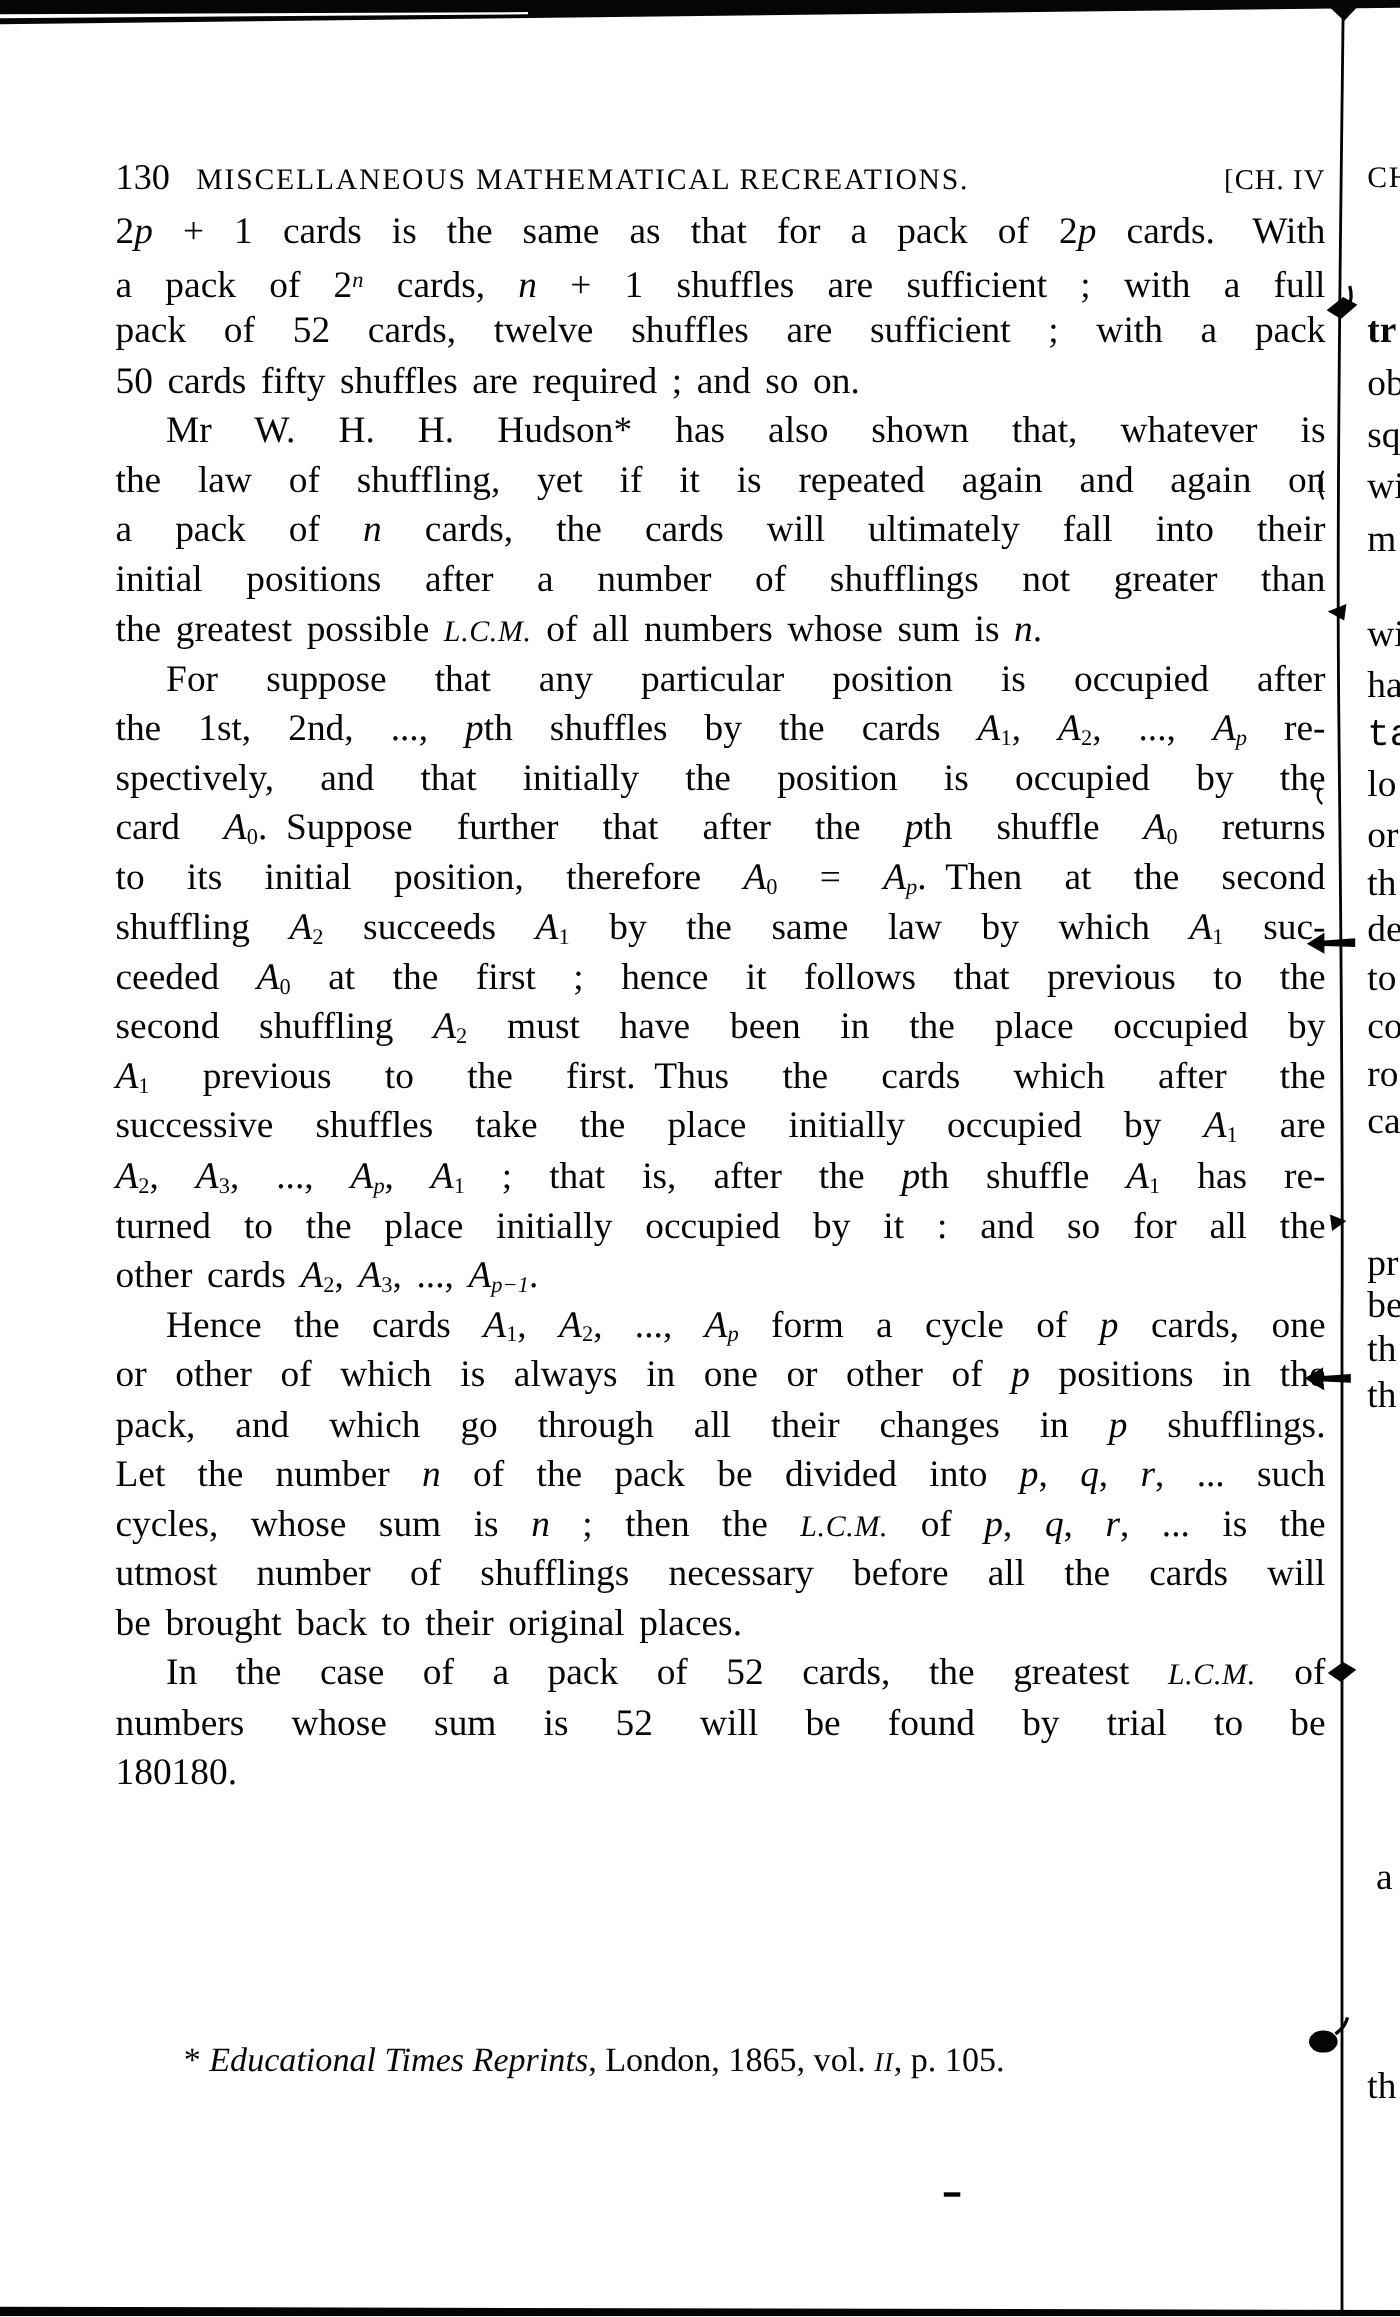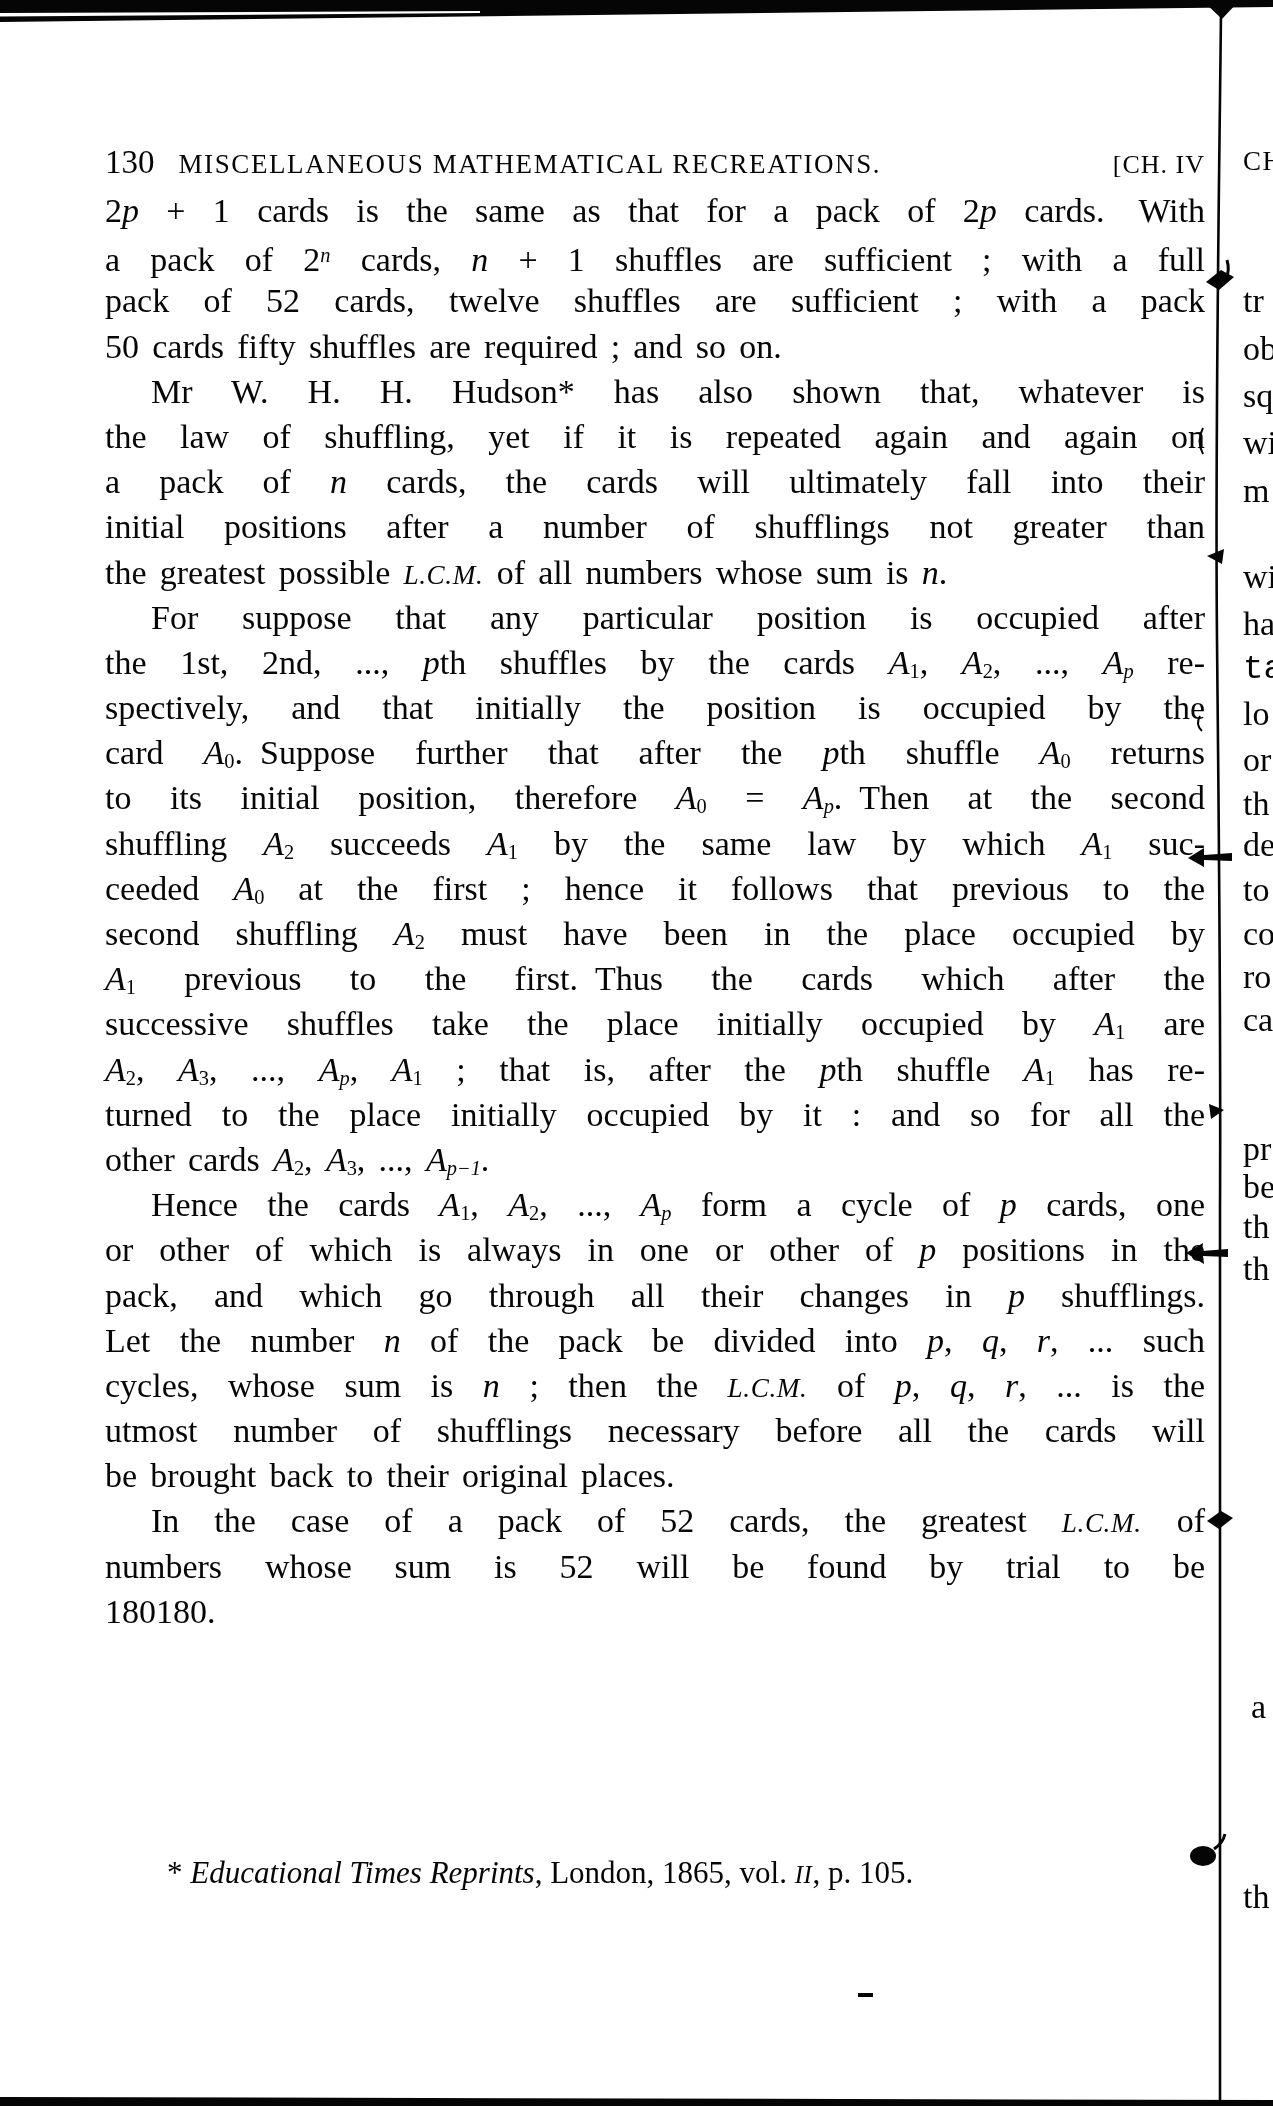--- a/index.html
+++ b/index.html
@@ -78,21 +78,21 @@
       <div class="line last"><span>be brought back to their original places.</span></div>
       <div class="line jst ind"><span>In the case of a pack of 52 cards, the greatest </span><span class="sc">L.C.M.</span><span> of</span></div>
       <div class="line jst"><span>numbers whose sum is 52 will be found by trial to be</span></div>
       <div class="line last"><span>180180.</span></div>
     </div>
 
   <div id="footnote"><span>* </span><span class="it">Educational Times Reprints</span><span>, London, 1865, vol. </span><span class="sc">II</span><span>, p. 105.</span></div>
 
   <div id="edge-strip">
       <span class="frag hdr" style="top: 148px;">CH</span>
-      <span class="frag" style="top: 284px;">tr</span>
+      <span class="frag" style="top: 284px; font-weight: bold;">tr</span>
       <span class="frag" style="top: 332px;">ob</span>
       <span class="frag" style="top: 379px;">sq</span>
       <span class="frag" style="top: 426px;">wi</span>
       <span class="frag" style="top: 474px;">m</span>
       <span class="frag" style="top: 560px;">wi</span>
       <span class="frag" style="top: 607px;">ha</span>
       <span class="frag" style="top: 652px; font-family: Liberation Mono, monospace;">ta</span>
       <span class="frag" style="top: 697px;">lo</span>
       <span class="frag" style="top: 743px;">or</span>
       <span class="frag" style="top: 787px;">th</span>

